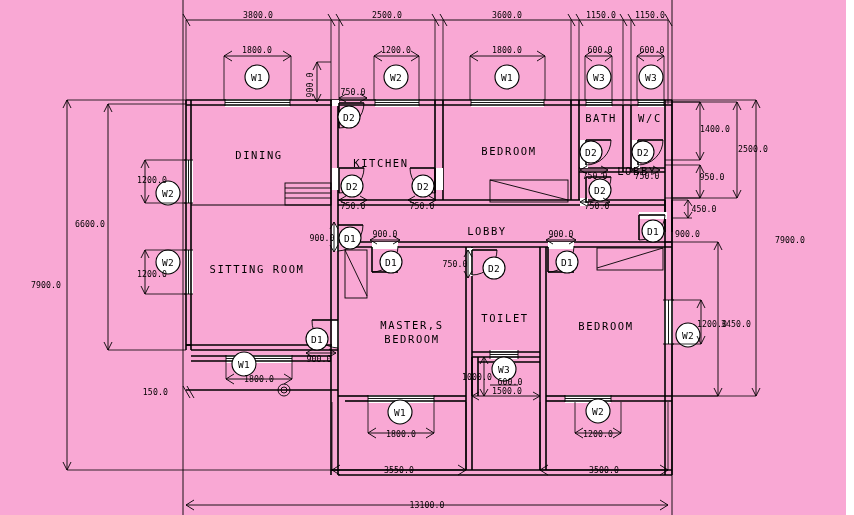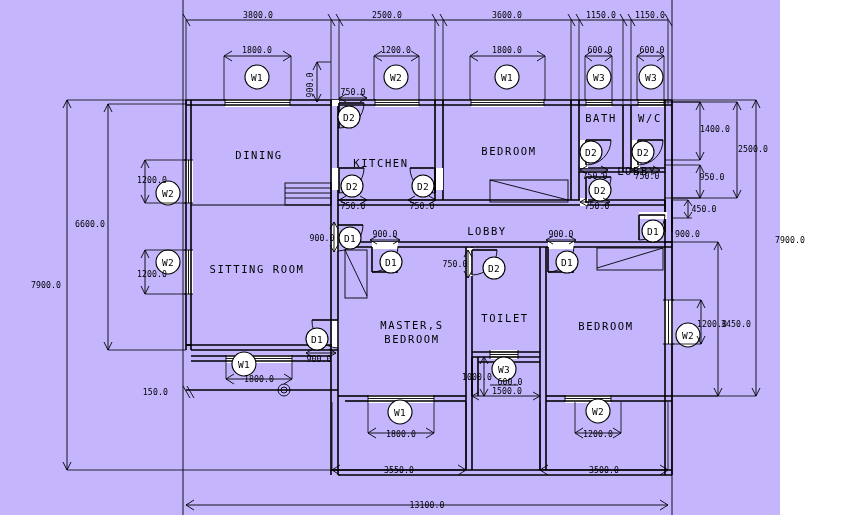--- a/index.html
+++ b/index.html
@@ -8,23 +8,23 @@
     background: #ffffff;
   }
   body {
     width: 854px;
     height: 515px;
     overflow: hidden;
     font-family: "DejaVu Sans Mono", monospace;
   }
   #plan-root {
     position: relative;
-    width: 780px;
+    width: 846px;
     height: 515px;
-    background: #c4b5fd;
+    background: #f9a8d4;
     text-align: right;
   }
   svg#plan-svg {
     display: block;
     width: 854px;
     height: 515px;
   }
   .wall      { stroke: #000; stroke-width: 1.6; fill: none; }
   .wall-thin { stroke: #000; stroke-width: 1.0; fill: none; }
   .hairline  { stroke: #000; stroke-width: 0.9; fill: none; }

